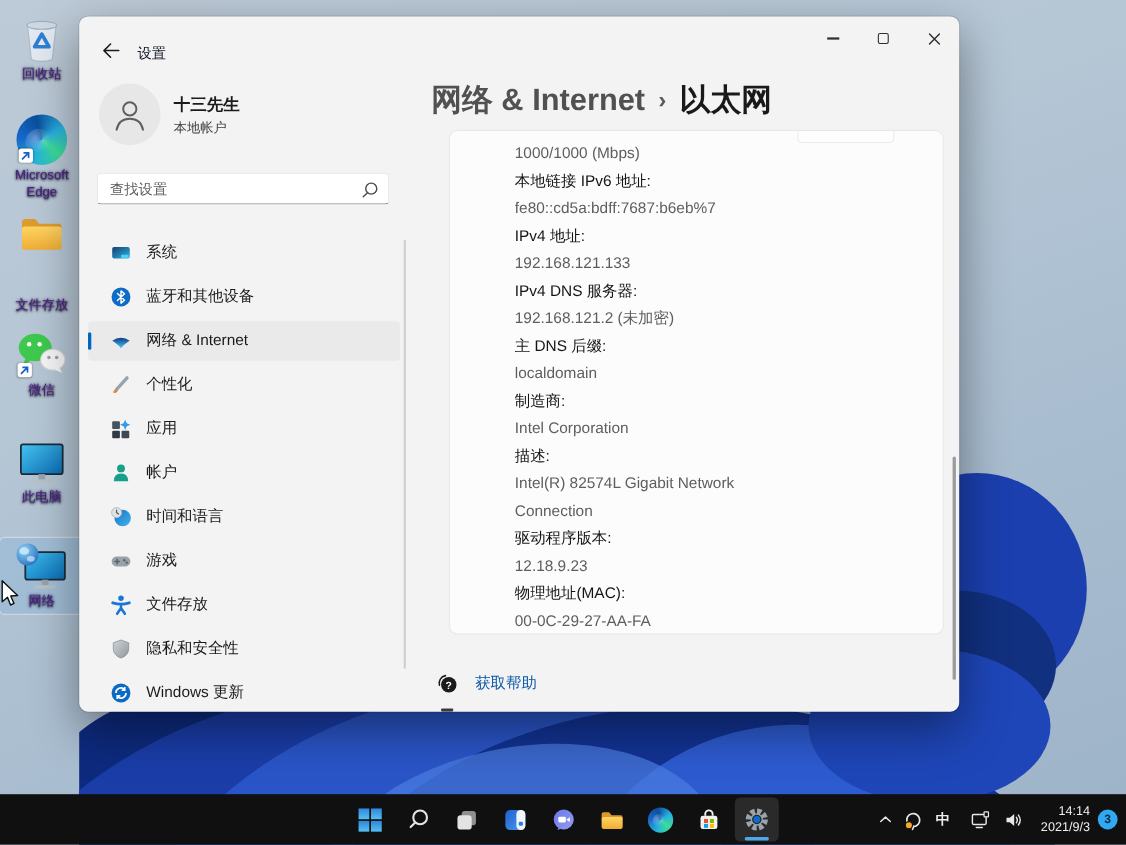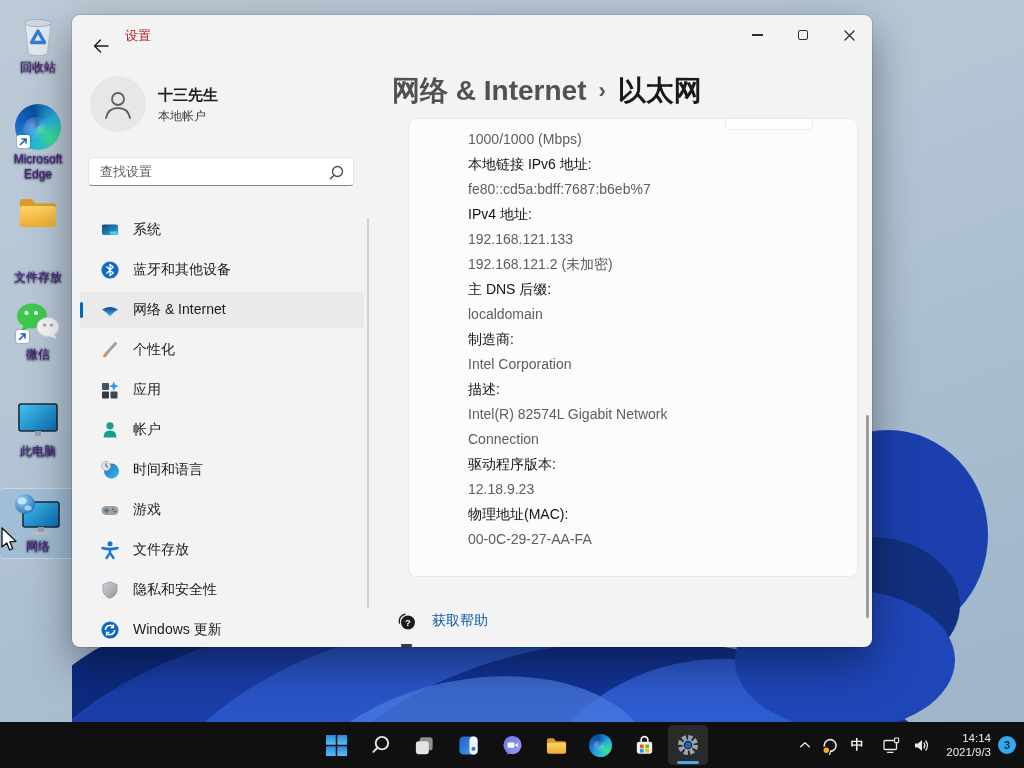--- a/index.html
+++ b/index.html
@@ -24,21 +24,21 @@
     background:radial-gradient(circle at 35% 35%, rgba(255,255,255,.35), rgba(10,79,158,0) 60%); }
 
   
   .cursor { position:absolute; left:0; top:527px; z-index:60; }
 
   
   .win { position:absolute; left:72px; top:15px; width:800px; height:632px; background:#f3f3f3;
     border-radius:8px; overflow:hidden; box-shadow:0 16px 44px rgba(0,0,0,.42),0 0 0 1px rgba(0,0,0,.10);
     color:#1b1b1b; z-index:10; }
   .back-btn { position:absolute; left:14px; top:18px; width:30px; height:26px; display:flex; align-items:center; justify-content:center; border-radius:4px; }
-  .win-title { position:absolute; left:53px; top:12px; font-size:13px; color:#b91c1c; }
+  .win-title { position:absolute; left:53px; top:25px; font-size:13px; color:#0f172a; }
   .controls { position:absolute; right:0; top:0; display:flex; }
   .ctl { width:46px; height:40px; display:flex; align-items:center; justify-content:center; }
   .g-min { width:11px; height:1.4px; background:#2e2e2e; }
   .g-max { width:10px; height:10px; border:1.3px solid #2e2e2e; border-radius:2px; }
 
   .avatar { position:absolute; left:18px; top:61px; width:56px; height:56px; border-radius:50%; background:#e7e7e7; display:flex; align-items:center; justify-content:center; }
   .prof-name { position:absolute; left:86px; top:71px; font-size:15px; font-weight:bold; }
   .prof-sub  { position:absolute; left:86px; top:93px; font-size:12px; color:#404040; }
 
   .searchbox { position:absolute; left:16px; top:142px; width:266px; height:29px; background:#fff;
@@ -389,20 +389,21 @@
   </div>
 
   <div class="card">
     <div class="edit-btn"></div>
     <div class="card-inner">
       <div class="row-val">1000/1000 (Mbps)</div>
       <div class="row-lbl">本地链接 IPv6 地址:</div>
       <div class="row-val">fe80::cd5a:bdff:7687:b6eb%7</div>
       <div class="row-lbl">IPv4 地址:</div>
       <div class="row-val">192.168.121.133</div>
+      <div class="row-lbl">IPv4 DNS 服务器:</div>
       <div class="row-val">192.168.121.2 (未加密)</div>
       <div class="row-lbl">主 DNS 后缀:</div>
       <div class="row-val">localdomain</div>
       <div class="row-lbl">制造商:</div>
       <div class="row-val">Intel Corporation</div>
       <div class="row-lbl">描述:</div>
       <div class="row-val wrap">Intel(R) 82574L Gigabit Network Connection</div>
       <div class="row-lbl">驱动程序版本:</div>
       <div class="row-val">12.18.9.23</div>
       <div class="row-lbl">物理地址(MAC):</div>

